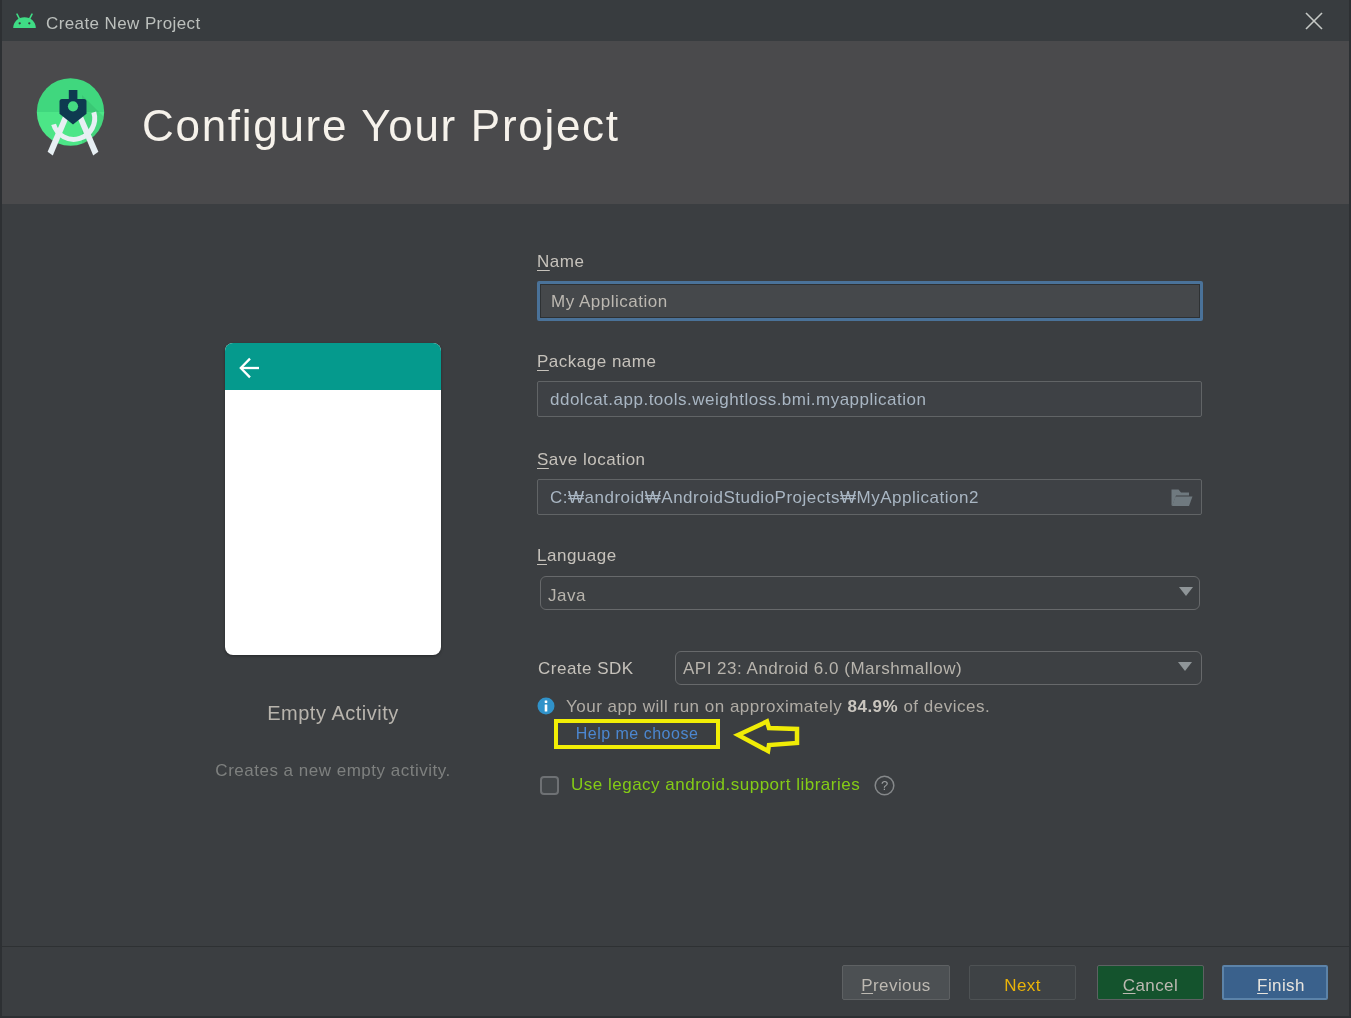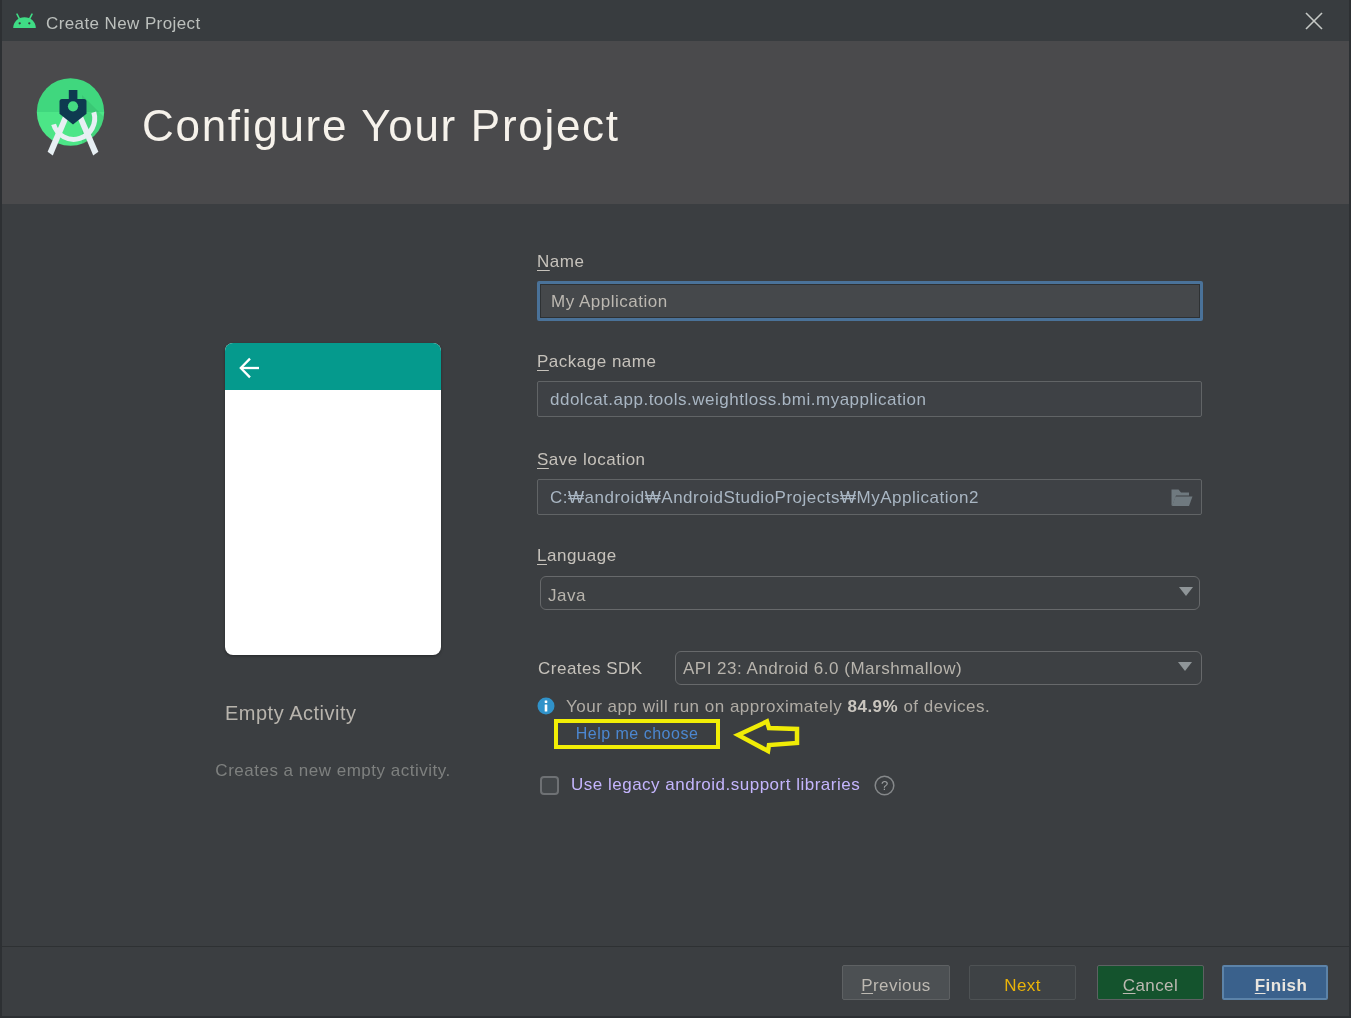--- a/index.html
+++ b/index.html
@@ -12,21 +12,21 @@
   #titletext { left:46px; top:14px; font-size:17px; color:#bcc0bd; letter-spacing:0.4px; }
   #closex { left:1303px; top:10px; width:22px; height:22px; }
 
   
   #header { left:0; top:41px; width:1351px; height:163px; background:#4a4a4c; }
   #bigtitle { left:142px; top:101px; font-size:44px; color:#f6f2eb; letter-spacing:1.7px; }
 
   
   #phone { left:225px; top:343px; width:216px; height:312px; background:#fff; border-radius:8px; box-shadow:0 1px 3px rgba(0,0,0,0.35); }
   #phonebar { left:225px; top:343px; width:216px; height:47px; background:#059a8d; border-radius:8px 8px 0 0; }
-  #emptyact { left:225px; top:702px; width:216px; text-align:left; font-size:20px; color:#b8b4ad; letter-spacing:0.5px; }
+  #emptyact { left:225px; top:702px; width:216px; text-align:center; font-size:20px; color:#b8b4ad; letter-spacing:0.5px; }
   #creates { left:125px; top:761px; width:416px; text-align:center; font-size:17px; color:#7e807f; letter-spacing:0.5px; }
 
   .label { font-size:17px; color:#c6c2bb; letter-spacing:0.5px; }
   .label u { text-decoration:underline; text-underline-offset:3px; text-decoration-thickness:1px; }
   .ftext { font-size:17px; letter-spacing:0.5px; }
 
   #lblName { left:537px; top:252px; }
   #fldName { left:537px; top:281px; width:666px; height:40px; background:#45484b; border:3px solid #4a7299; border-radius:2px; box-shadow:inset 0 0 0 1px #2e3133; }
   #txtName { left:551px; top:292px; color:#bcb8b1; }
 
@@ -50,30 +50,30 @@
   #triLang { left:1179px; top:587px; }
   #triSdk  { left:1178px; top:662px; }
 
   #infotext { left:566px; top:697px; font-size:17px; color:#b0aca5; letter-spacing:0.5px; }
   #infotext b { color:#cac6bf; }
 
   #helpbox { left:554px; top:719px; width:166px; height:30px; border:4px solid #f2ee06; }
   #helplink { left:554px; top:725px; width:166px; text-align:center; font-size:16px; color:#4c87d0; letter-spacing:0.5px; }
 
   #checkbox { left:540px; top:776px; width:19px; height:19px; background:#43474a; border:2px solid #6e7174; border-radius:4px; }
-  #chktext { left:571px; top:775px; font-size:17px; color:#c4b5fd; letter-spacing:0.5px; }
+  #chktext { left:571px; top:775px; font-size:17px; color:#84cc16; letter-spacing:0.5px; }
 
   
   #sep { left:0; top:946px; width:1351px; height:1px; background:#2e3133; }
   .btn { top:965px; height:35px; border-radius:2px; font-size:17px; text-align:center; line-height:40px; letter-spacing:0.4px; }
   .btn u { text-decoration:underline; text-underline-offset:2px; }
   #bPrev { left:842px; width:108px; background:#4c5053; border:1px solid #5e6163; color:#bdb9b2; }
   #bNext { left:969px; width:107px; background:#3e4245; border:1px solid #4e5254; color:#eab308; }
   #bCancel { left:1097px; width:107px; background:#14532d; border:1px solid #5e6163; color:#bdb9b2; }
-  #bFinish { left:1222px; width:106px; background:#3a618c; border:2px solid #5c83a9; color:#e9e5de; font-weight:bold; line-height:38px;padding-left:12px; }
+  #bFinish { left:1222px; width:106px; background:#3a618c; border:2px solid #5c83a9; color:#e9e5de; font-weight:normal; line-height:38px;padding-left:12px; }
 
   
   #edgeL { left:0; top:0; width:2px; height:1018px; background:#2d3033; }
   #edgeR { left:1349px; top:0; width:2px; height:1018px; background:#2d3033; }
   #edgeB { left:0; top:1016px; width:1351px; height:2px; background:#2d3033; }
 </style>
 </head>
 <body>
   <div class="abs" id="titlebar"></div>
   <svg class="abs" style="left:12px; top:12px;" width="25" height="17" viewBox="0 0 25 17">
@@ -136,21 +136,21 @@
   <svg class="abs" style="left:1170px; top:488px;" width="24" height="19" viewBox="0 0 24 19">
     <path d="M1.5 1.5 h7 l2.5 3 h8 v3 h-13 l-3.5 10 h-1 Z" fill="#6f797f"></path>
     <path d="M5.5 8.5 h17 l-3.5 9.5 h-17 Z" fill="#6f797f"></path>
   </svg>
 
   <div class="abs label" id="lblLang"><u>L</u>anguage</div>
   <div class="abs" id="fldLang"></div>
   <div class="abs ftext" id="txtLang">Java</div>
   <div class="abs tri" id="triLang"></div>
 
-  <div class="abs label" id="lblSdk">Creates SDK</div>
+  <div class="abs label" id="lblSdk">Create SDK</div>
   <div class="abs" id="fldSdk"></div>
   <div class="abs ftext" id="txtSdk">API 23: Android 6.0 (Marshmallow)</div>
   <div class="abs tri" id="triSdk"></div>
 
   <svg class="abs" style="left:537px; top:697px;" width="18" height="18" viewBox="0 0 18 18">
     <circle cx="9" cy="9" r="8.5" fill="#3092c9"></circle>
     <rect x="7.7" y="3.4" width="2.6" height="2.6" rx="0.4" fill="#fff"></rect>
     <rect x="7.7" y="7.4" width="2.6" height="7.2" rx="0.4" fill="#fff"></rect>
   </svg>
   <div class="abs" id="infotext">Your app will run on approximately <b>84.9%</b> of devices.</div>

